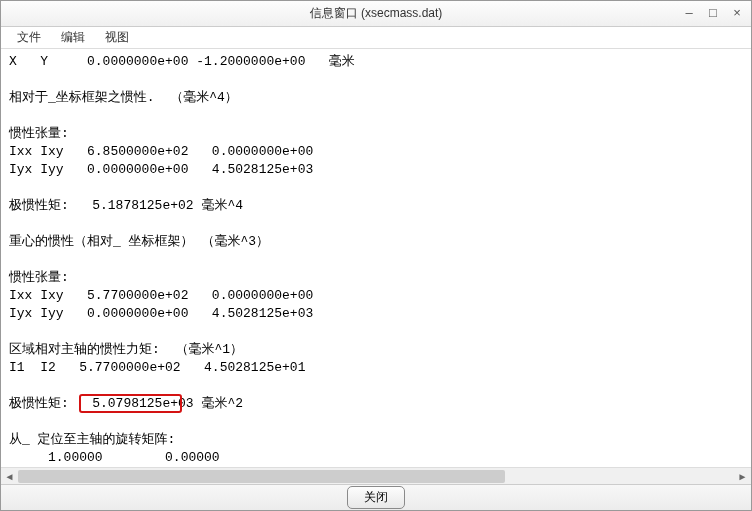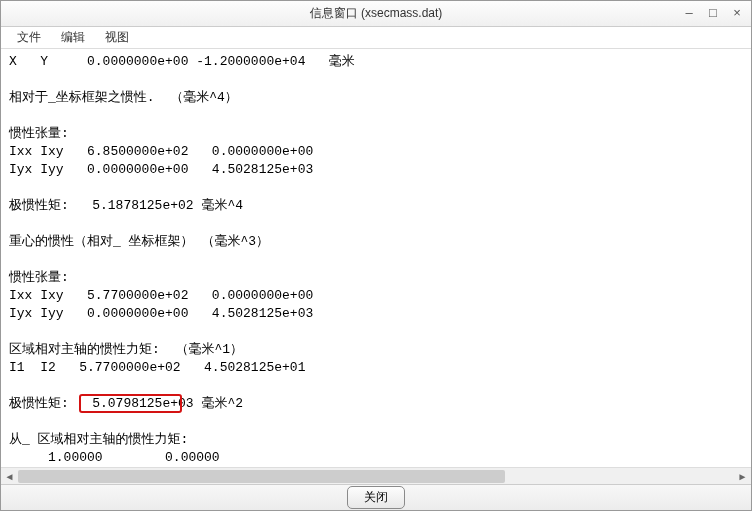--- a/index.html
+++ b/index.html
@@ -160,42 +160,42 @@
   </div>
 </div>
 
 <div class="menubar">
   <div class="menu-item">文件</div>
   <div class="menu-item">编辑</div>
   <div class="menu-item">视图</div>
 </div>
 
 <div class="content-wrapper">
-  <div class="content"><span>X   Y     0.0000000e+00 -1.2000000e+04   毫米</span>
+  <div class="content"><span>X   Y     0.0000000e+00 -1.2000000e+00   毫米</span>
 <span></span>
 <span>相对于_坐标框架之惯性.  （毫米^4）</span>
 <span></span>
 <span>惯性张量:</span>
 <span>Ixx Ixy   6.8500000e+02   0.0000000e+00</span>
 <span>Iyx Iyy   0.0000000e+00   4.5028125e+03</span>
 <span></span>
 <span>极惯性矩:   5.1878125e+02 毫米^4</span>
 <span></span>
 <span>重心的惯性（相对_ 坐标框架） （毫米^3）</span>
 <span></span>
 <span>惯性张量:</span>
 <span>Ixx Ixy   5.7700000e+02   0.0000000e+00</span>
 <span>Iyx Iyy   0.0000000e+00   4.5028125e+03</span>
 <span></span>
 <span>区域相对主轴的惯性力矩:  （毫米^1）</span>
 <span>I1  I2   5.7700000e+02   4.5028125e+01</span>
 <span></span>
 <span>极惯性矩:   5.0798125e+03 毫米^2</span>
 <span></span>
-<span>从_ 区域相对主轴的惯性力矩:</span>
+<span>从_ 定位至主轴的旋转矩阵:</span>
 <span>     1.00000        0.00000</span></div>
   <div class="highlight-box"></div>
 </div>
 
 <div class="scrollbar-h">
   <div class="scrollbar-arrow left">◄</div>
   <div class="scrollbar-track">
     <div class="scrollbar-thumb"></div>
   </div>
   <div class="scrollbar-arrow right">►</div>

